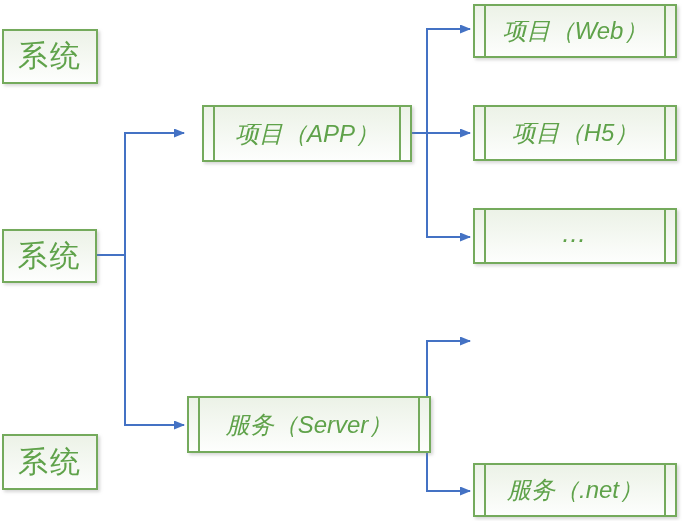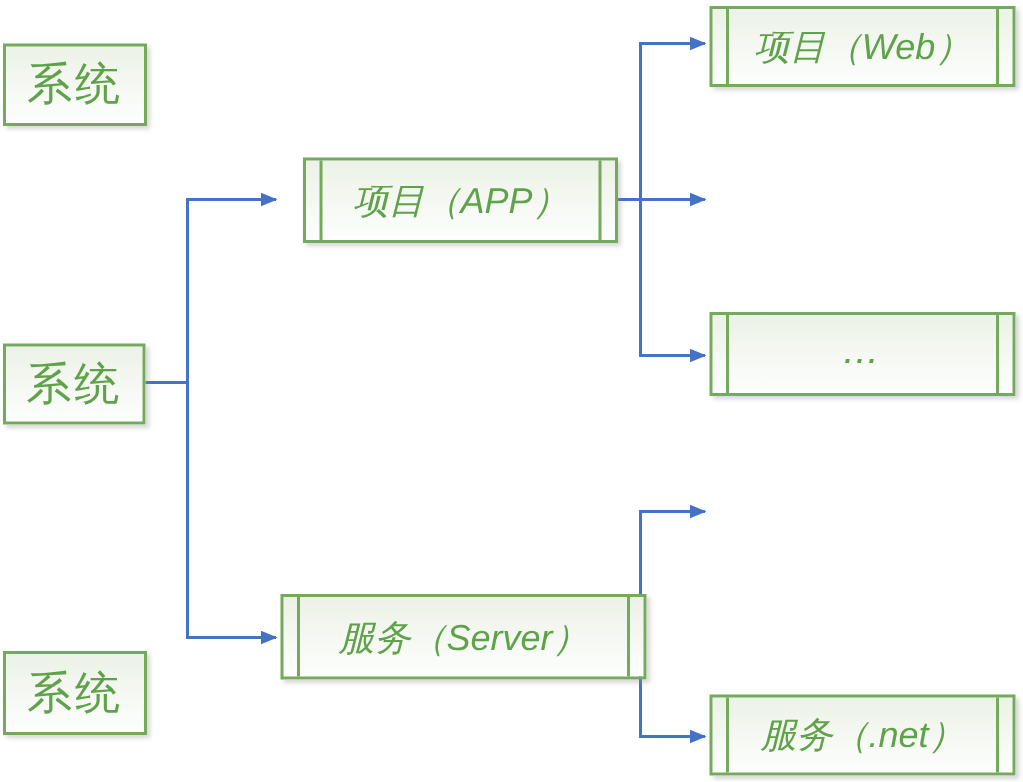--- a/index.html
+++ b/index.html
@@ -69,19 +69,20 @@
   <div class="node plain-node" style="left:2px;top:229px;width:95px;height:54px;">系统</div>
 
   <div class="node plain-node" style="left:2px;top:434px;width:96px;height:56px;">系统</div>
 
   <div class="node process-node" style="left:187px;top:105px;width:210px;height:57px;margin-left:15px;">项目（APP）</div>
 
   <div class="node process-node" style="left:187px;top:396px;width:244px;height:57px;">服务（Server）</div>
 
   <div class="node process-node" style="left:473px;top:4px;width:204px;height:54px;">项目（Web）</div>
 
+  <div class="node process-node" style="left:473px;top:105px;width:204px;height:56px;">项目（H5）</div>
 
   <div class="node process-node dots-node" style="left:473px;top:208px;width:204px;height:56px;">...</div>
 
 
   <div class="node process-node" style="left:473px;top:463px;width:204px;height:54px;">服务（.net）</div>
 
 </div>
 
 </body></html>

